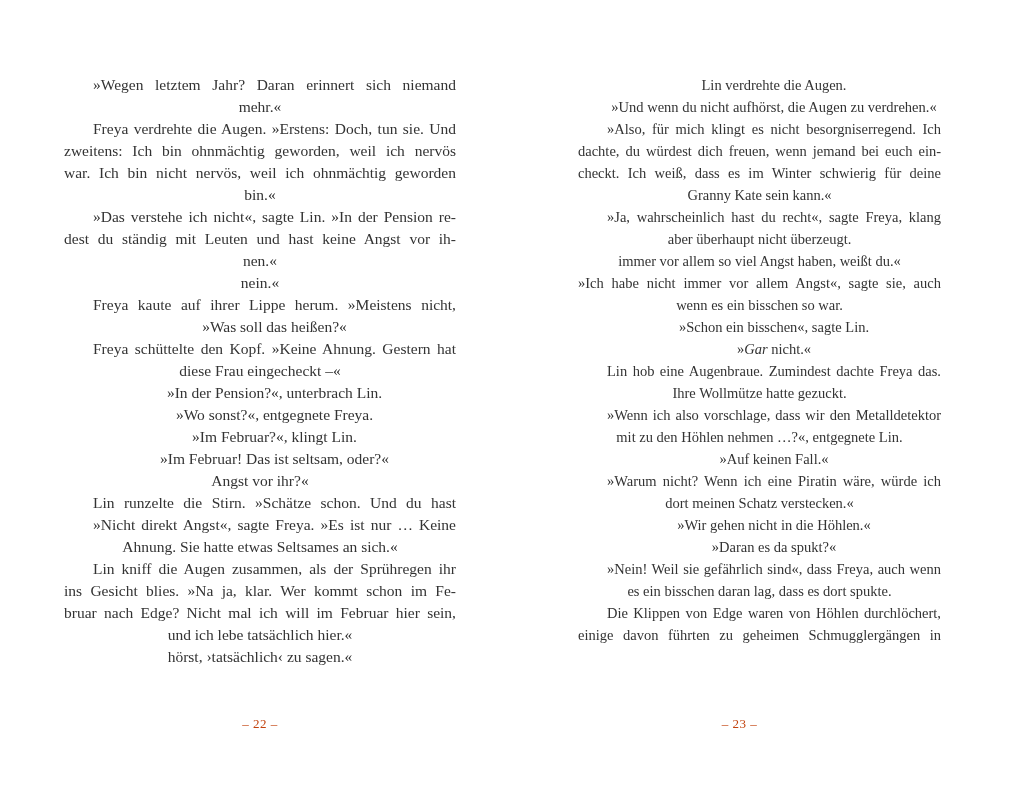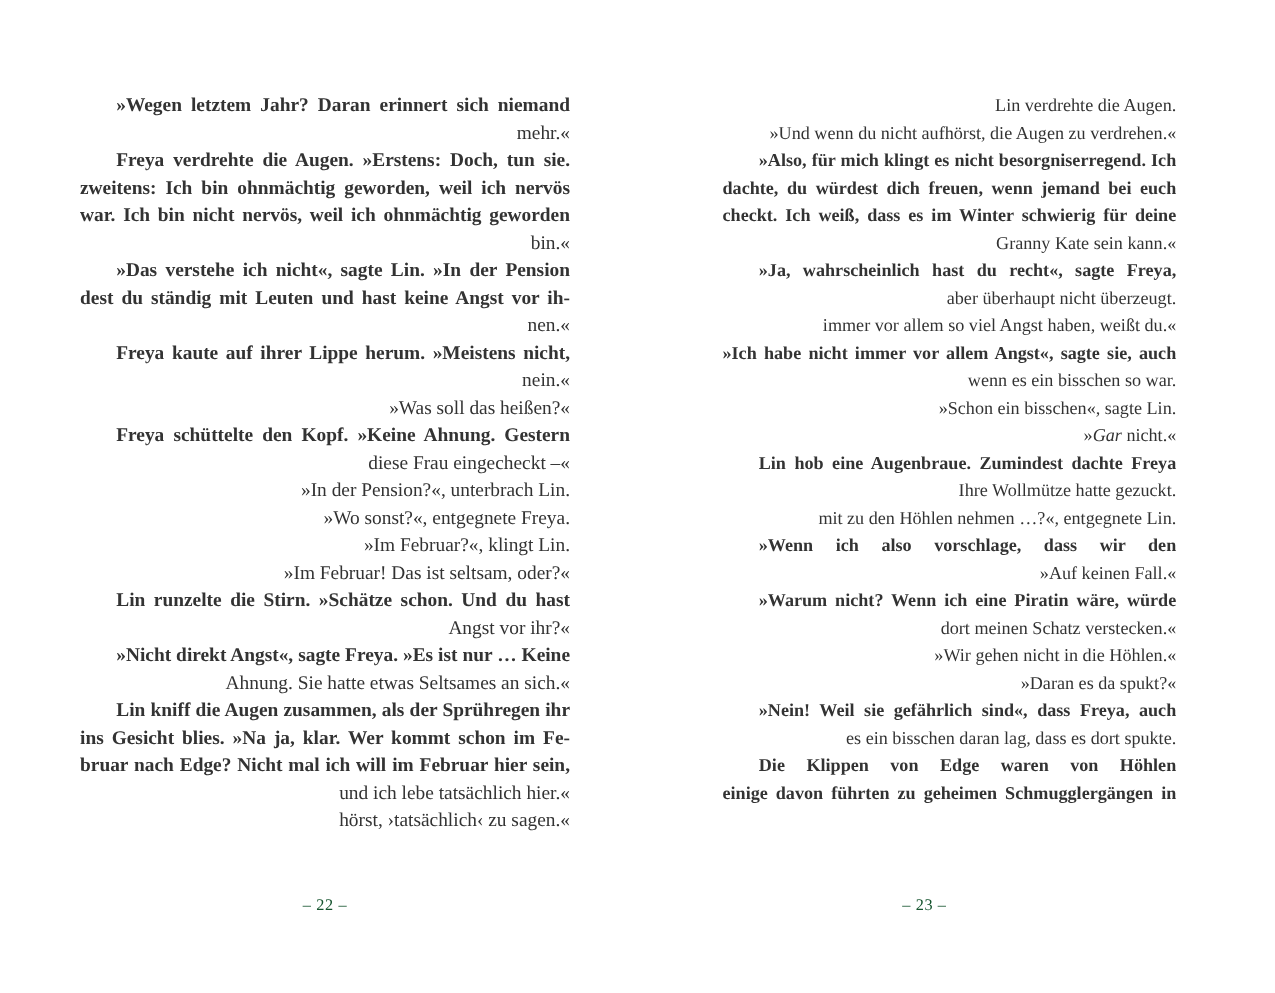--- a/index.html
+++ b/index.html
@@ -28,39 +28,38 @@
   }
   .page-right .text-block {
     left: 578px;
     width: 363px;
     font-size: 14.5px;
   }
   .line {
     height: 22px;
     line-height: 22px;
     overflow: hidden;
-    text-align: right;
+    text-align: center;
   }
   .line.just {
     text-align: justify;
     text-align-last: justify;
-    font-weight: bold;
   }
   .line.indent {
     text-indent: 29px;
   }
   .it {
     font-style: italic;
   }
   .footer {
     position: absolute;
     top: 716px;
     text-align: center;
     font-size: 13px;
-    color: #14532d;
+    color: #c2410c;
     letter-spacing: 0.5px;
   }
   .page-left .footer {
     left: 64px;
     width: 392px;
   }
   .page-right .footer {
     left: 558px;
     width: 363px;
   }
@@ -74,31 +73,31 @@
     <div class="text-block">
         <div class="line indent just"><span>»Wegen letztem Jahr? Daran erinnert sich niemand</span></div>
         <div class="line"><span>mehr.«</span></div>
         <div class="line indent just"><span>Freya verdrehte die Augen. »Erstens: Doch, tun sie. Und</span></div>
         <div class="line just"><span>zweitens: Ich bin ohnmächtig geworden, weil ich nervös</span></div>
         <div class="line just"><span>war. Ich bin nicht nervös, weil ich ohnmächtig geworden</span></div>
         <div class="line"><span>bin.«</span></div>
         <div class="line indent just"><span>»Das verstehe ich nicht«, sagte Lin. »In der Pension re-</span></div>
         <div class="line just"><span>dest du ständig mit Leuten und hast keine Angst vor ih-</span></div>
         <div class="line"><span>nen.«</span></div>
+        <div class="line"><span>nein.«</span></div>
         <div class="line indent just"><span>Freya kaute auf ihrer Lippe herum. »Meistens nicht,</span></div>
-        <div class="line"><span>nein.«</span></div>
         <div class="line indent"><span>»Was soll das heißen?«</span></div>
         <div class="line indent just"><span>Freya schüttelte den Kopf. »Keine Ahnung. Gestern hat</span></div>
         <div class="line"><span>diese Frau eingecheckt –«</span></div>
         <div class="line indent"><span>»In der Pension?«, unterbrach Lin.</span></div>
         <div class="line indent"><span>»Wo sonst?«, entgegnete Freya.</span></div>
         <div class="line indent"><span>»Im Februar?«, klingt Lin.</span></div>
         <div class="line indent"><span>»Im Februar! Das ist seltsam, oder?«</span></div>
+        <div class="line"><span>Angst vor ihr?«</span></div>
         <div class="line indent just"><span>Lin runzelte die Stirn. »Schätze schon. Und du hast</span></div>
-        <div class="line"><span>Angst vor ihr?«</span></div>
         <div class="line indent just"><span>»Nicht direkt Angst«, sagte Freya. »Es ist nur … Keine</span></div>
         <div class="line"><span>Ahnung. Sie hatte etwas Seltsames an sich.«</span></div>
         <div class="line indent just"><span>Lin kniff die Augen zusammen, als der Sprühregen ihr</span></div>
         <div class="line just"><span>ins Gesicht blies. »Na ja, klar. Wer kommt schon im Fe-</span></div>
         <div class="line just"><span>bruar nach Edge? Nicht mal ich will im Februar hier sein,</span></div>
         <div class="line"><span>und ich lebe tatsächlich hier.«</span></div>
         <div class="line"><span>hörst, ›tatsächlich‹ zu sagen.«</span></div>
       </div>
     <div class="footer">– 22 –</div>
   </div>
@@ -113,22 +112,22 @@
         <div class="line"><span>Granny Kate sein kann.«</span></div>
         <div class="line indent just"><span>»Ja, wahrscheinlich hast du recht«, sagte Freya, klang</span></div>
         <div class="line"><span>aber überhaupt nicht überzeugt.</span></div>
         <div class="line"><span>immer vor allem so viel Angst haben, weißt du.«</span></div>
         <div class="line just"><span>»Ich habe nicht immer vor allem Angst«, sagte sie, auch</span></div>
         <div class="line"><span>wenn es ein bisschen so war.</span></div>
         <div class="line indent"><span>»Schon ein bisschen«, sagte Lin.</span></div>
         <div class="line indent"><span>»</span><span class="it">Gar</span><span> nicht.«</span></div>
         <div class="line indent just"><span>Lin hob eine Augenbraue. Zumindest dachte Freya das.</span></div>
         <div class="line"><span>Ihre Wollmütze hatte gezuckt.</span></div>
+        <div class="line indent just"><span>»Wenn ich also vorschlage, dass wir den Metalldetektor</span></div>
         <div class="line"><span>mit zu den Höhlen nehmen …?«, entgegnete Lin.</span></div>
-        <div class="line indent just"><span>»Wenn ich also vorschlage, dass wir den Metalldetektor</span></div>
         <div class="line indent"><span>»Auf keinen Fall.«</span></div>
         <div class="line indent just"><span>»Warum nicht? Wenn ich eine Piratin wäre, würde ich</span></div>
         <div class="line"><span>dort meinen Schatz verstecken.«</span></div>
         <div class="line indent"><span>»Wir gehen nicht in die Höhlen.«</span></div>
         <div class="line indent"><span>»Daran es da spukt?«</span></div>
         <div class="line indent just"><span>»Nein! Weil sie gefährlich sind«, dass Freya, auch wenn</span></div>
         <div class="line"><span>es ein bisschen daran lag, dass es dort spukte.</span></div>
         <div class="line indent just"><span>Die Klippen von Edge waren von Höhlen durchlöchert,</span></div>
         <div class="line just"><span>einige davon führten zu geheimen Schmugglergängen in</span></div>
       </div>

